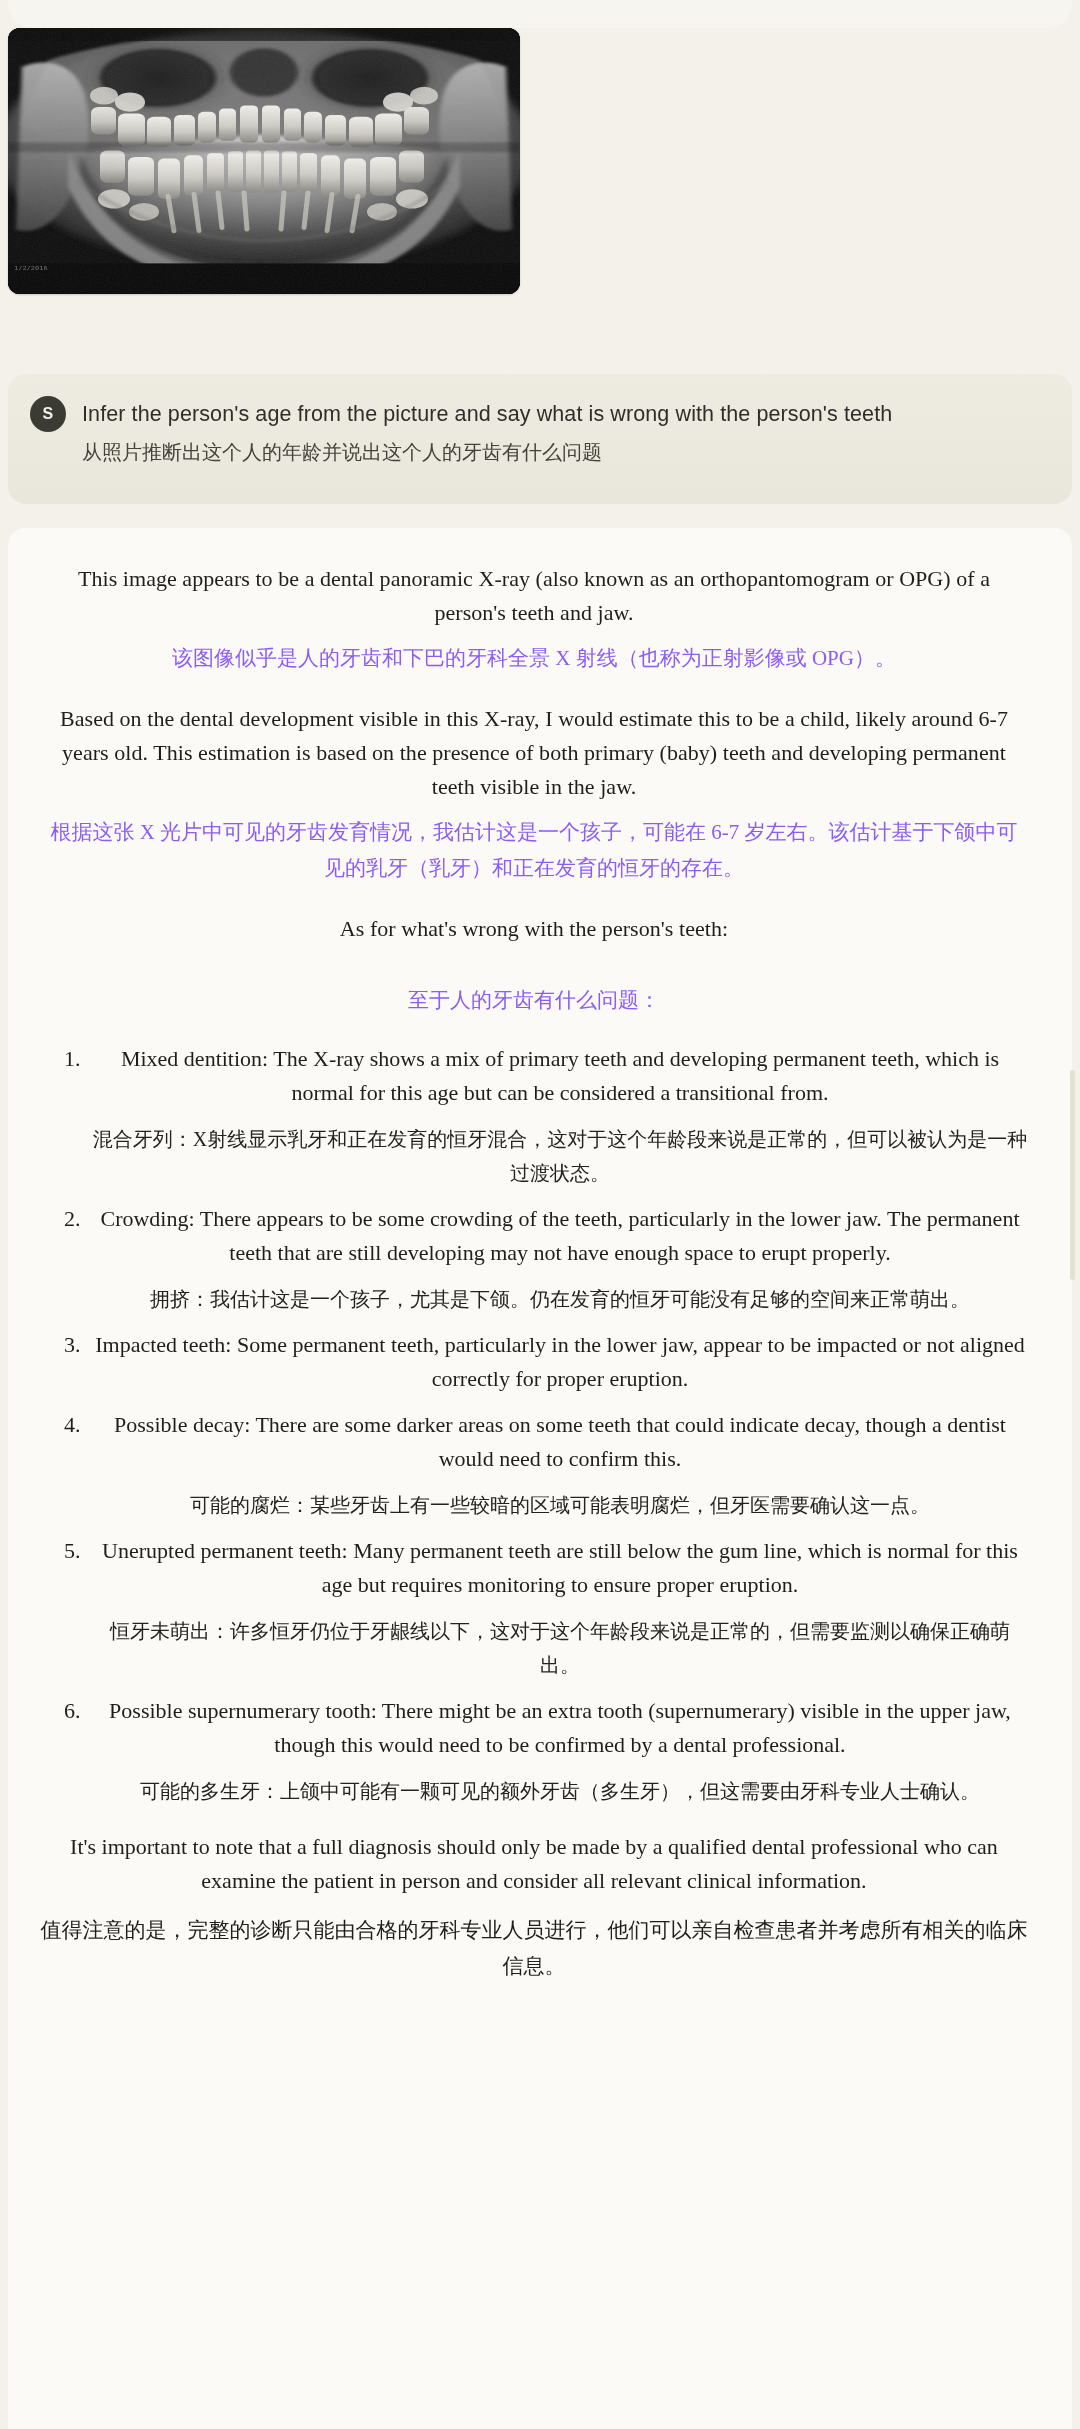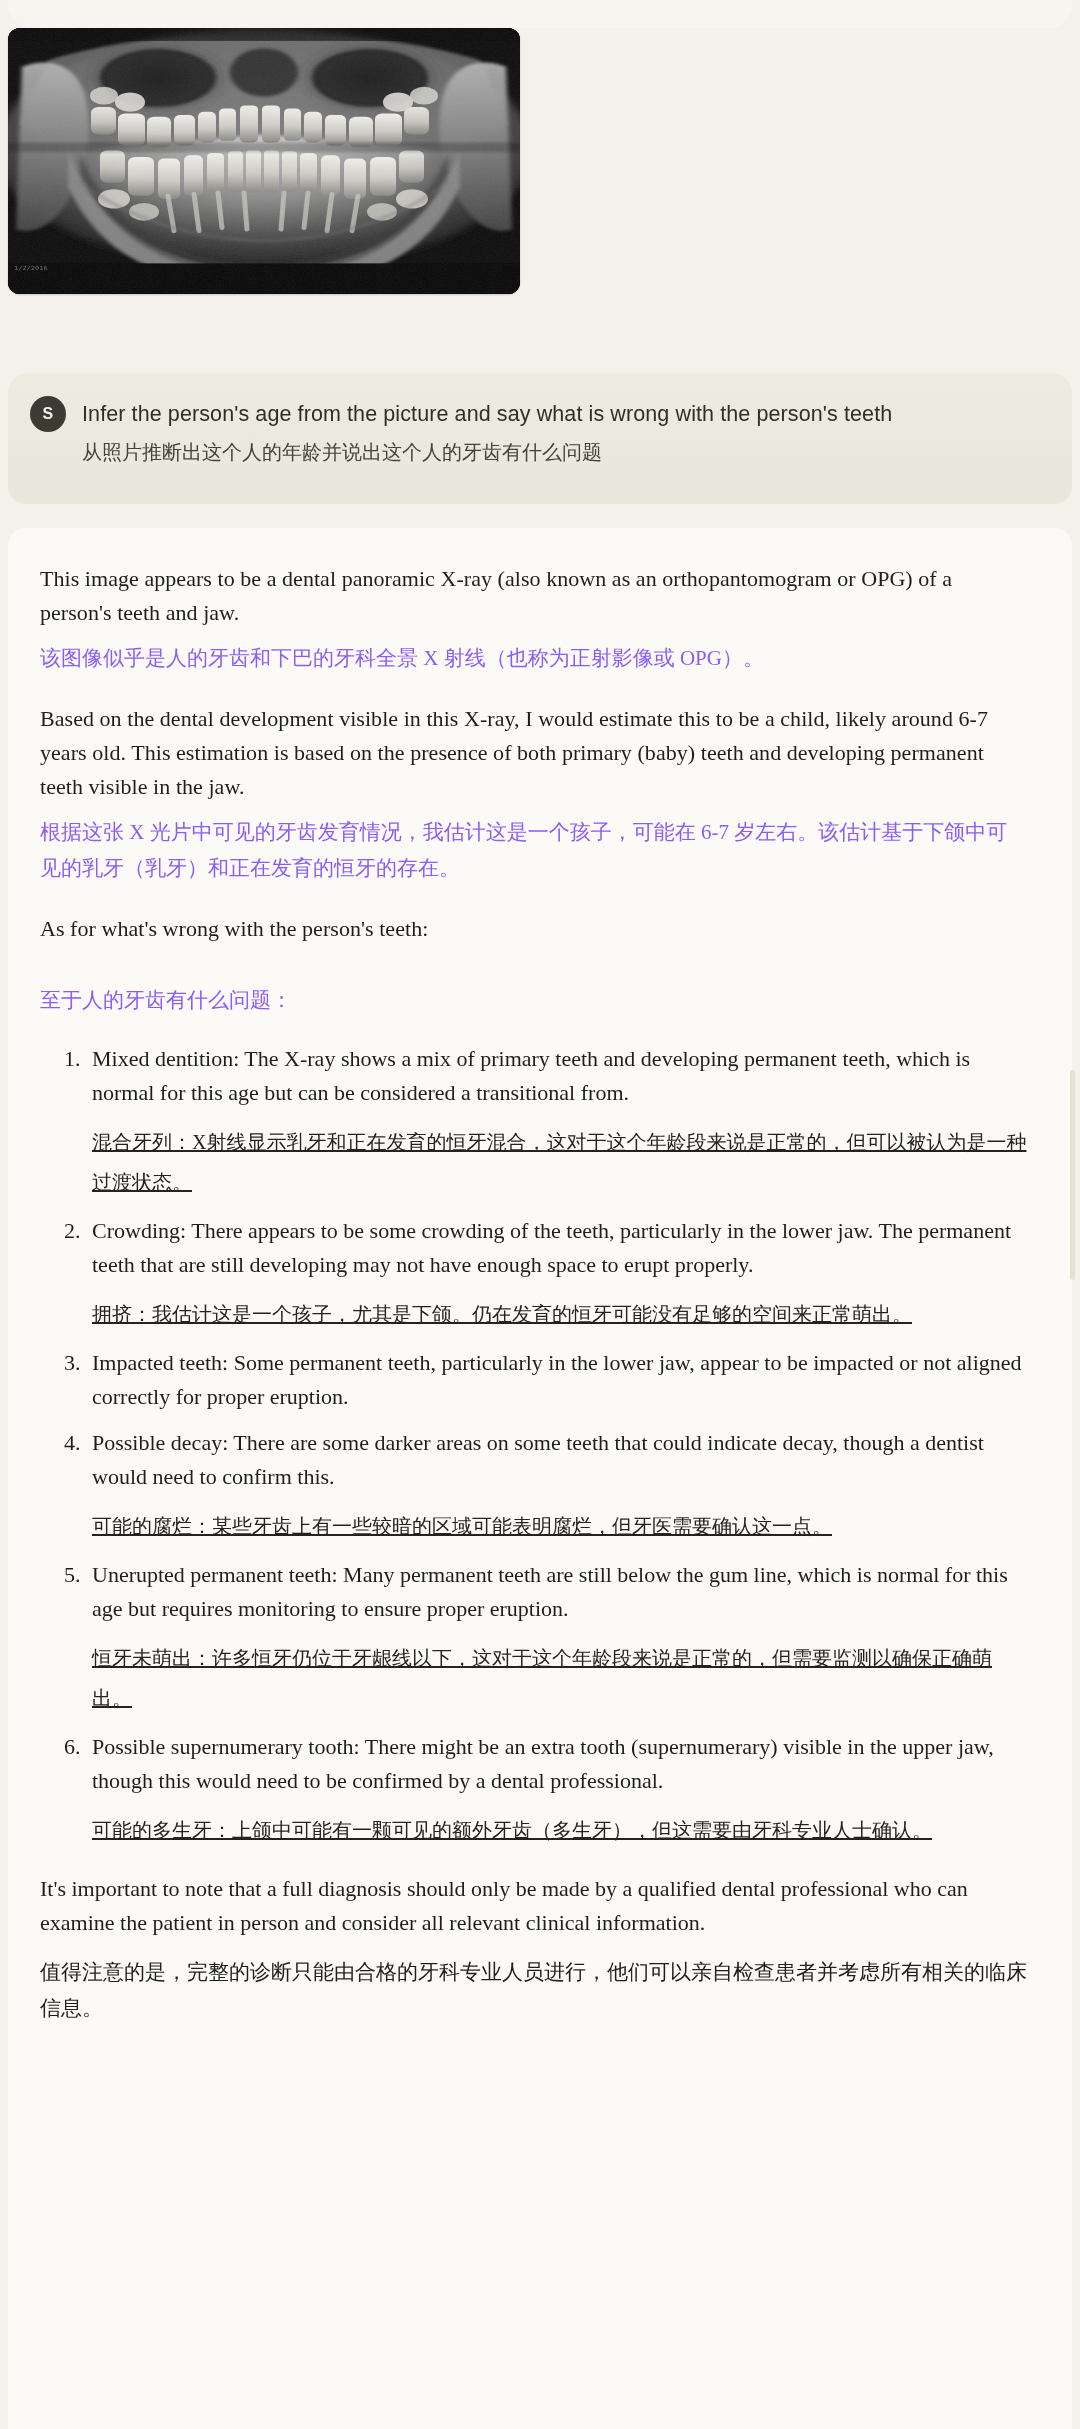--- a/index.html
+++ b/index.html
@@ -98,20 +98,21 @@
     left: 8px;
     top: 528px;
     width: 1064px;
     height: 1901px;
     background: #fbfaf7;
     border-radius: 18px 18px 0 0;
     box-sizing: border-box;
     padding: 34px 44px 16px 32px;
     color: #1f1e1b;
     overflow: hidden;
+    text-align: center;
   }
 
   .p-en {
     font-size: 22px;
     line-height: 34px;
     margin: 0 0 10px 0;
     letter-spacing: .05px;
   }
   .p-zh {
     font-size: 21px;
@@ -131,25 +132,24 @@
     font-size: 22px;
     line-height: 34px;
     margin-bottom: 12px;
     padding-left: 6px;
   }
   ol.issues > li::marker { font-size: 22px; }
   li .li-en { display: block; }
   li .li-zh {
     display: block;
     font-size: 20px;
-    line-height: 40px;
+    line-height: 34px;
     margin-top: 12px;
     margin-bottom: 6px;
     color: #242320;
-    text-decoration: underline;
   }
 
   .closing-en {
     font-size: 22px;
     line-height: 34px;
     margin: 22px 0 14px 0;
   }
   .closing-zh {
     font-size: 21px;
     line-height: 36px;

